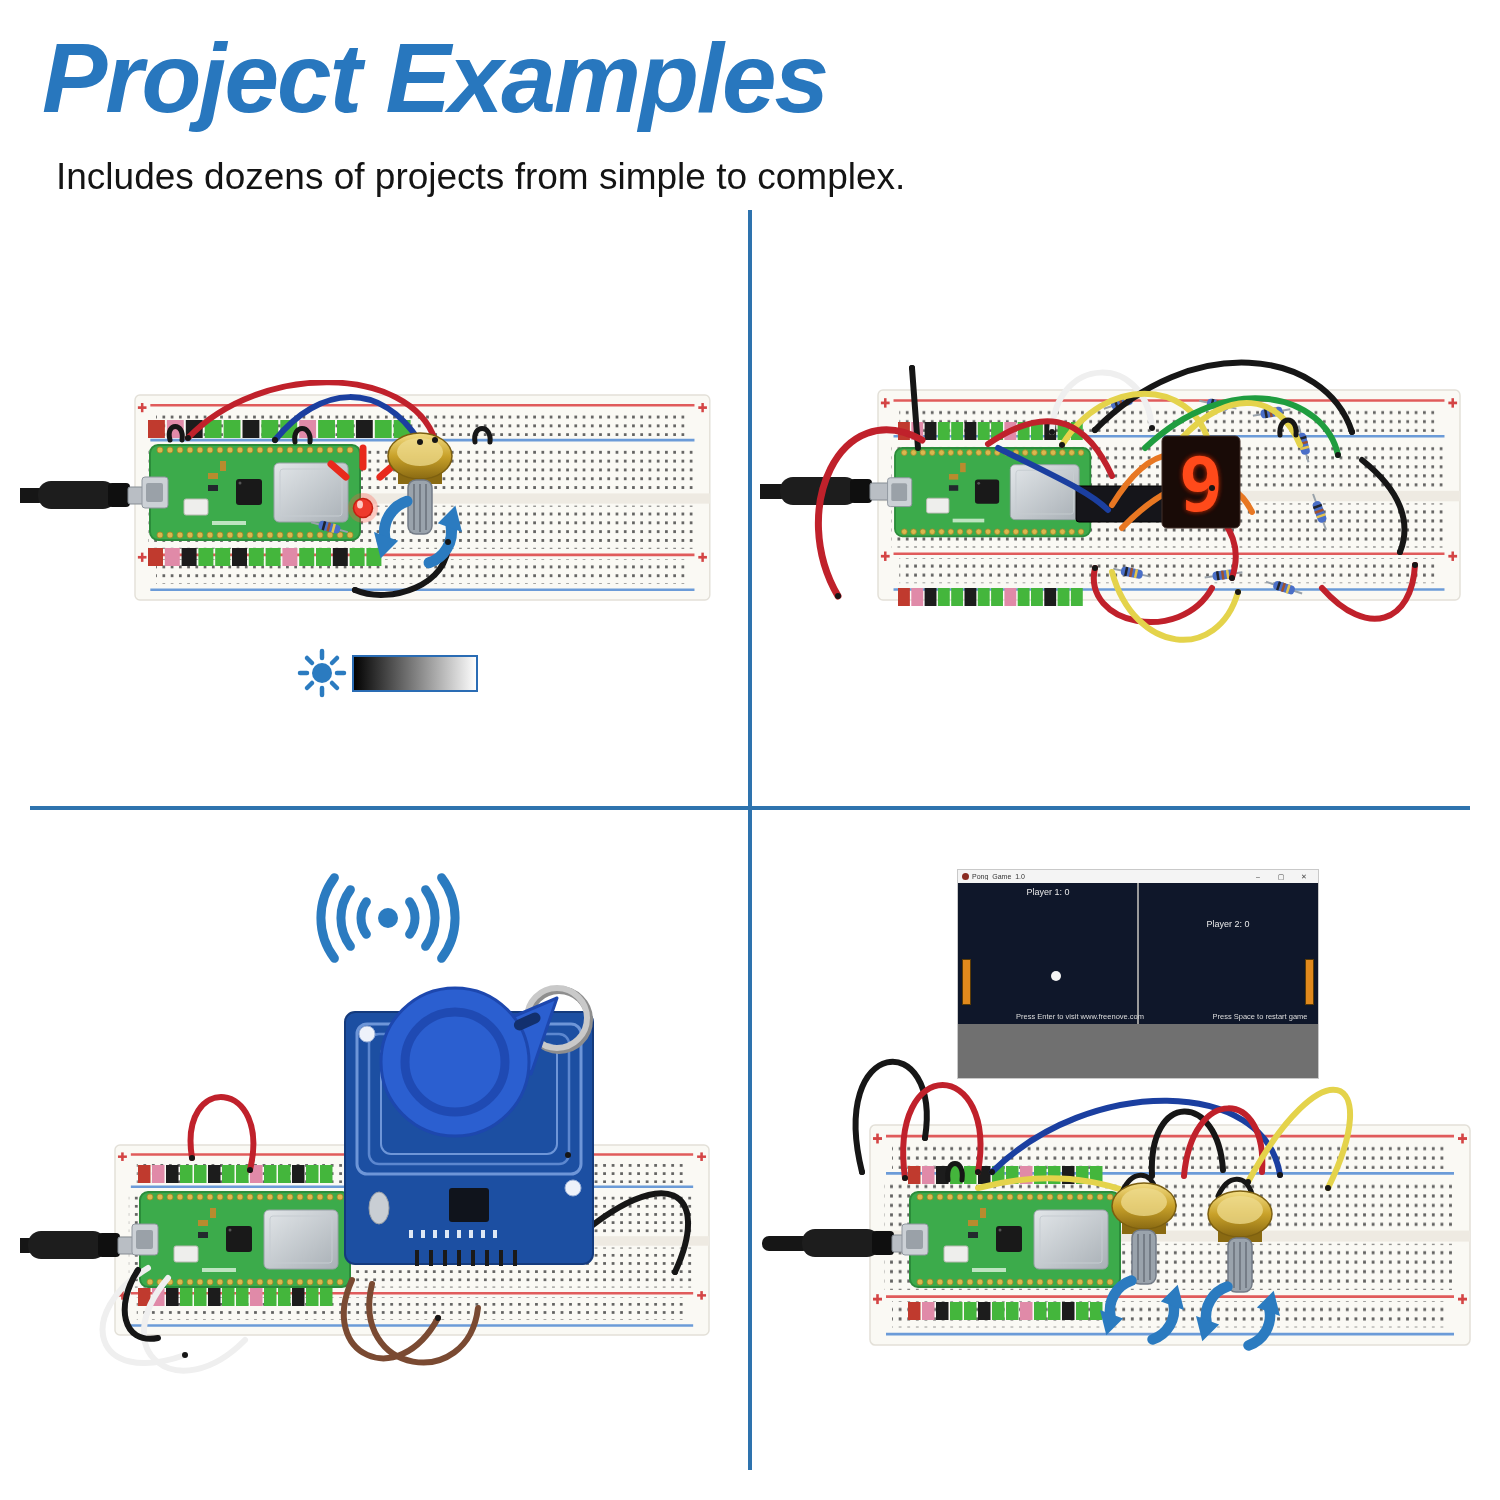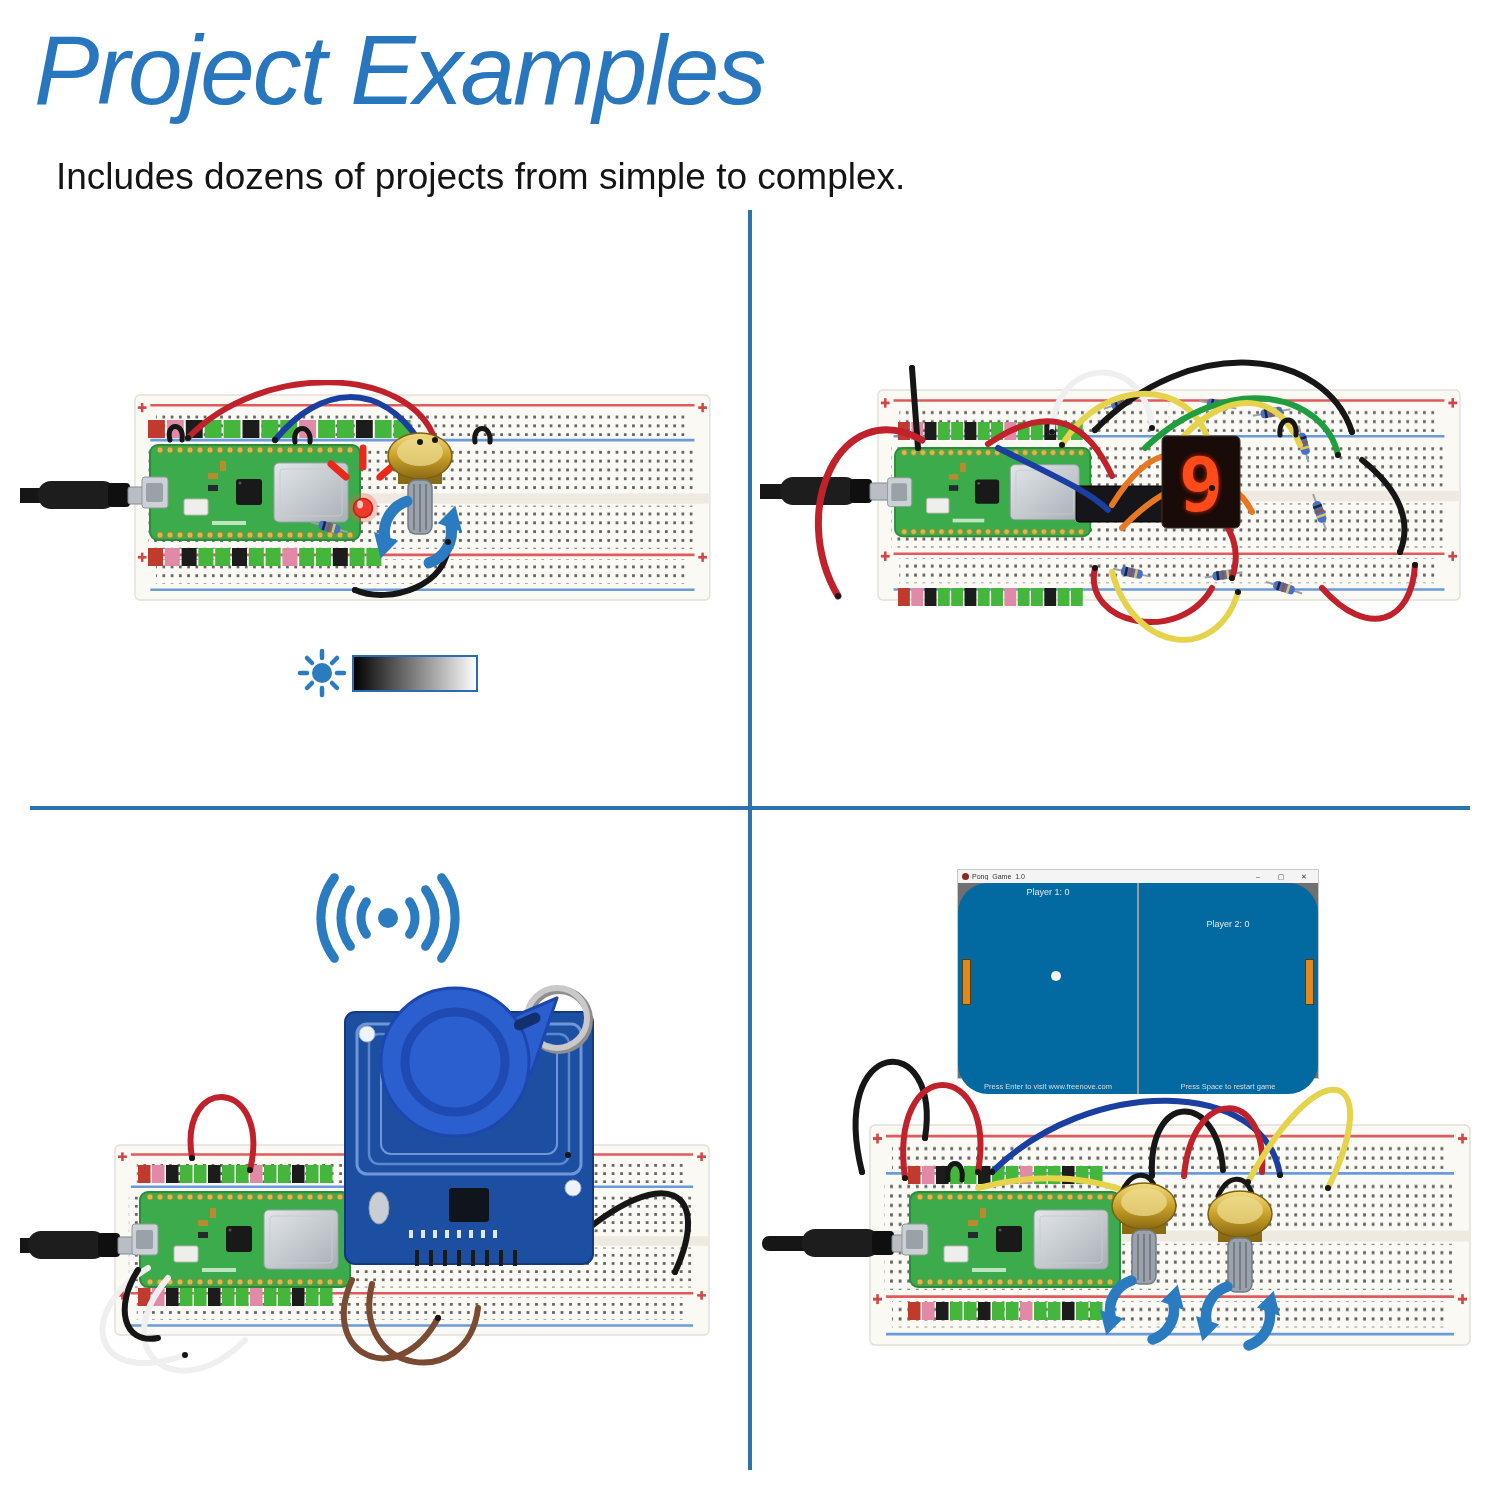--- a/index.html
+++ b/index.html
@@ -1,48 +1,48 @@
 <!DOCTYPE html>
 <html><head>
 <meta charset="utf-8">
 <style>
   html,body{margin:0;padding:0;background:#fff;}
   body{width:1500px;height:1500px;position:relative;overflow:hidden;
        font-family:"Liberation Sans",sans-serif;}
-  .page-title{position:absolute;left:34px;top:14px;margin:0;
-       font-size:98px;font-style:italic;font-weight:normal;
+  .page-title{position:absolute;left:34px;top:14px;margin:8px;
+       font-size:98px;font-style:italic;font-weight:bold;
        color:#2877be;letter-spacing:-2px;white-space:nowrap;}
   .page-subtitle{position:absolute;left:40px;top:140px;margin:16px;
        font-size:37px;color:#141414;white-space:nowrap;}
   .div-v{position:absolute;left:748px;top:210px;width:4px;height:1260px;background:#2e73ae;}
   .div-h{position:absolute;left:30px;top:806px;width:1440px;height:4px;background:#2e73ae;}
   svg.quad{position:absolute;}
   #q1{left:20px;top:380px;}
   #q2{left:760px;top:340px;}
   #q3{left:20px;top:840px;}
   #q4{left:760px;top:840px;}
   .wire{fill:none;stroke-linecap:round;}
   
   .pong{position:absolute;left:958px;top:870px;width:360px;height:208px;z-index:6;
         box-shadow:0 0 0 1px #c9c9c9;background:#707070;}
   .pong-tb{height:13px;background:#f4f4f4;display:flex;align-items:center;
         padding:0 4px;gap:3px;}
   .pong-tb .ticon{width:7px;height:7px;border-radius:50%;background:#8a2b22;flex:none;}
   .pong-tb .ttl{font-size:7px;color:#333;flex:1;white-space:nowrap;overflow:hidden;}
   .pong-tb .ctl{font-size:7px;color:#444;width:20px;text-align:center;cursor:default;}
-  .pong-field{position:relative;height:211px;background:#0369a1;overflow:hidden;border-radius:30px;}
+  .pong-field{position:relative;height:141px;background:#0f172a;overflow:hidden;}
   .centerline{position:absolute;left:179px;top:0;width:2px;height:100%;background:#9a9a9a;}
   .score{position:absolute;top:4px;width:50%;text-align:center;font-size:9px;color:#e9e9e9;}
   .score.p2{left:50%;margin-top:32px;}
   .paddle{position:absolute;width:9px;height:46px;background:#e0891d;
         border:1px solid #5a3a05;box-sizing:border-box;}
   .paddle.l{left:4px;top:76px;}
   .paddle.r{right:4px;top:76px;}
   .ball{position:absolute;left:93px;top:88px;width:10px;height:10px;border-radius:50%;background:#f4f4f4;}
-  .hint{position:absolute;bottom:3px;width:50%;text-align:center;font-size:7.5px;color:#dcdcdc;}
+  .hint{position:absolute;bottom:3px;width:50%;text-align:center;font-size:7.5px;color:#dcdcdc;padding-left:32px;}
   .hint.r{left:50%;}
 </style>
 </head>
 <body>
 
 <svg width="0" height="0" style="position:absolute" aria-hidden="true">
 <defs>
   <pattern id="dots" width="8.6" height="8.6" patternUnits="userSpaceOnUse">
     <rect x="2.9" y="2.9" width="2.8" height="2.8" fill="#3c3c3c" opacity="0.8"></rect>
   </pattern>

